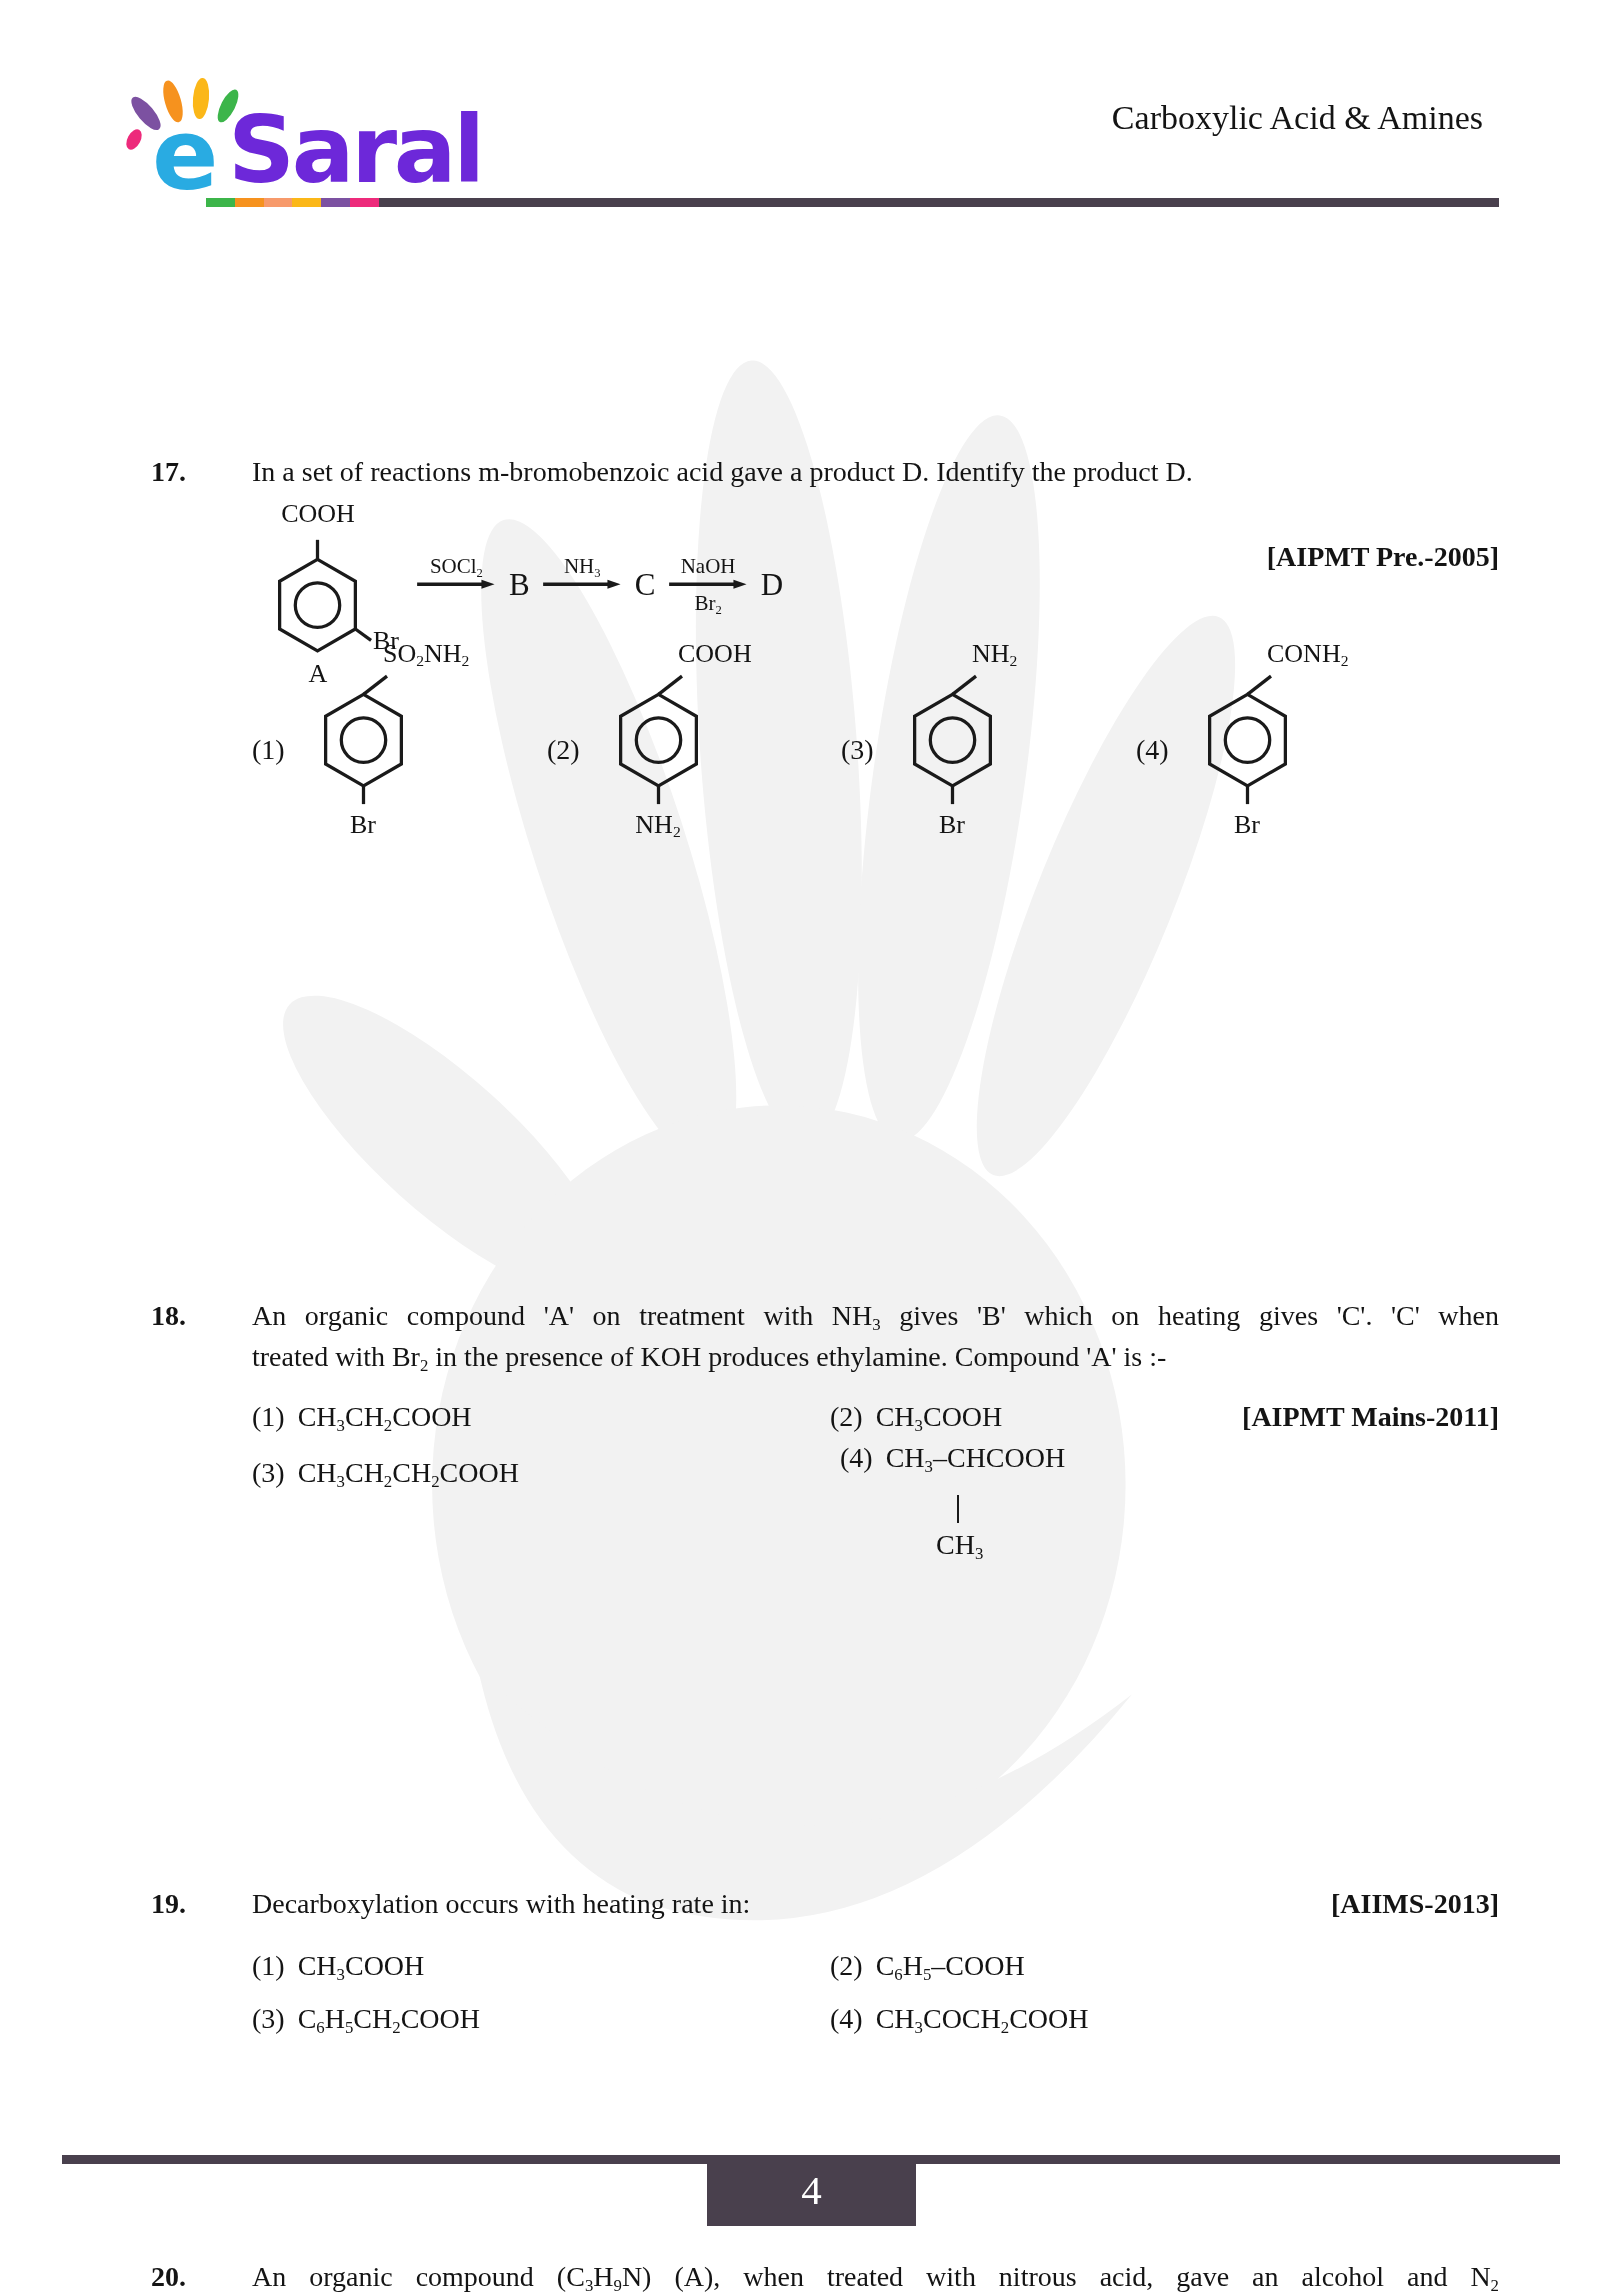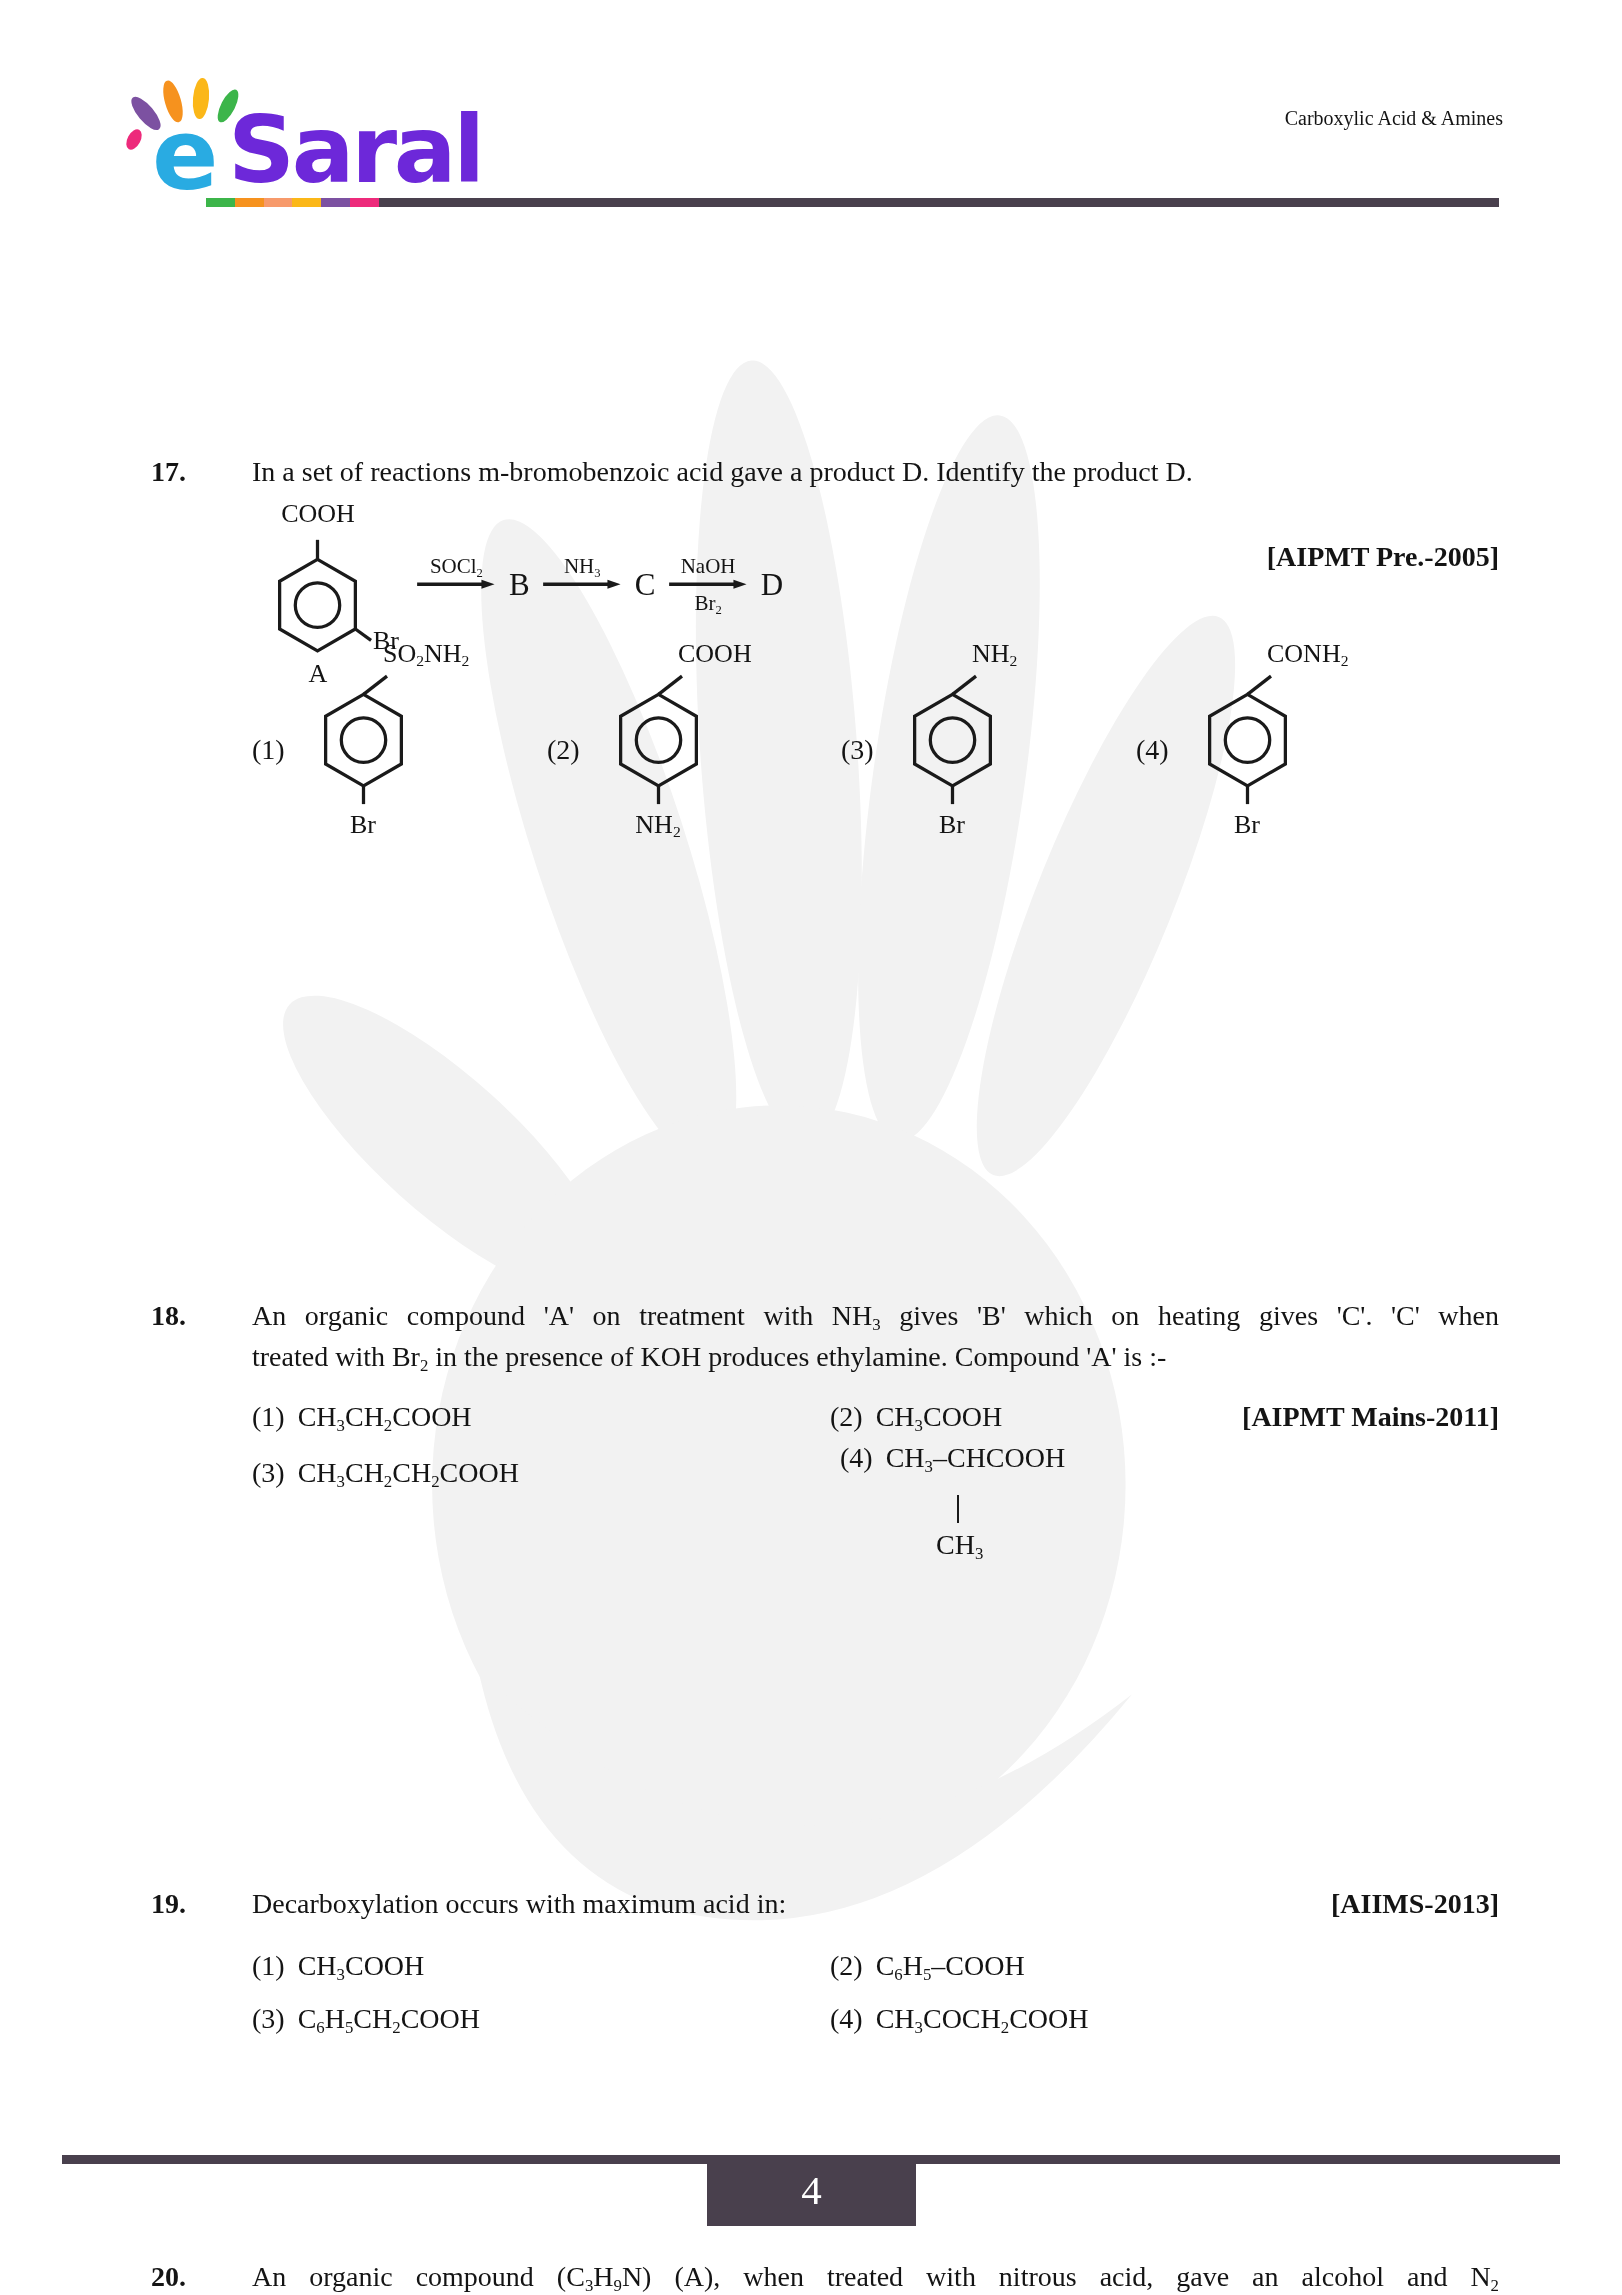--- a/index.html
+++ b/index.html
@@ -55,21 +55,21 @@
   <div class="abs z" style="left:0;top:0;width:1622px;height:216px;">
     <div class="abs" style="left:118px;top:75px;width:314px;height:137px;">
       <span class="petal" style="left: 5.2px; top: 58px; width: 22px; height: 13px; transform: rotate(-62deg); background-color: rgb(237, 42, 123);"></span>
       <span class="petal" style="left: 19.6px; top: 18.3px; width: 15.7px; height: 41px; transform: rotate(-40deg); background-color: rgb(124, 81, 161);"></span>
       <span class="petal" style="left: 47px; top: 5.2px; width: 15.7px; height: 43px; transform: rotate(-16deg); background-color: rgb(246, 146, 30);"></span>
       <span class="petal" style="left: 75px; top: 2.6px; width: 15.7px; height: 41px; transform: rotate(5deg); background-color: rgb(251, 183, 24);"></span>
       <span class="petal" style="left: 103px; top: 13px; width: 14.4px; height: 36px; transform: rotate(27deg); background-color: rgb(60, 181, 74);"></span>
       <span id="logo-e" class="abs" style="left:34px;top:31px;">e</span>
       <span id="logo-name" class="abs" style="left:110px;top:26px;">Saral</span>
     </div>
-    <span class="t" style="right:119px;top:101px;font-size:20px;">Carboxylic Acid &amp; Amines</span>
+    <span class="t" style="right:139px;top:101px;font-size:34px;">Carboxylic Acid &amp; Amines</span>
 
     <span class="seg" style="left: 206px; width: 29px; background-color: rgb(60, 181, 74);"></span>
     <span class="seg" style="left: 235px; width: 29px; background-color: rgb(246, 146, 30);"></span>
     <span class="seg" style="left: 264px; width: 29px; background-color: rgb(247, 154, 107);"></span>
     <span class="seg" style="left: 292px; width: 29px; background-color: rgb(251, 183, 24);"></span>
     <span class="seg" style="left: 321px; width: 29px; background-color: rgb(124, 81, 161);"></span>
     <span class="seg" style="left: 350px; width: 29px; background-color: rgb(237, 42, 123);"></span>
     <span class="seg" style="left: 379px; width: 1120px; background-color: rgb(73, 64, 77);"></span>
   </div>
 
@@ -178,21 +178,21 @@
     <span class="t optline" style="left:101px;top:101px;"><span class="olabel">(1)</span><span>CH<sub>3</sub>CH<sub>2</sub>COOH</span></span>
     <span class="t optline" style="left:679px;top:101px;"><span class="olabel">(2)</span><span>CH<sub>3</sub>COOH</span></span>
     <span class="t optline" style="left:101px;top:157px;"><span class="olabel">(3)</span><span>CH<sub>3</sub>CH<sub>2</sub>CH<sub>2</sub>COOH</span></span>
     <span class="t optline" style="left:679px;top:142px;margin-left:10px;"><span class="olabel">(4)</span><span>CH<sub>3</sub>–CHCOOH</span></span>
     <span class="vbond" style="left:806px;top:196px;height:27.5px;"></span>
     <span class="t" style="left:785px;top:229px;">CH<sub>3</sub></span>
   </div>
 
   <div class="abs z" style="left:151px;top:968px;width:1348px;height:170px;">
     <span class="t bld" style="left:0;top:0;">19.</span>
-    <span class="t" style="left:101px;top:0;">Decarboxylation occurs with maximum acid in:</span>
+    <span class="t" style="left:101px;top:0;">Decarboxylation occurs with heating rate in:</span>
     <span class="t bld" style="right:0;top:0;">[AIIMS-2013]</span>
     <span class="t optline" style="left:101px;top:62px;"><span class="olabel">(1)</span><span>CH<sub>3</sub>COOH</span></span>
     <span class="t optline" style="left:679px;top:62px;"><span class="olabel">(2)</span><span>C<sub>6</sub>H<sub>5</sub>–COOH</span></span>
     <span class="t optline" style="left:101px;top:115px;"><span class="olabel">(3)</span><span>C<sub>6</sub>H<sub>5</sub>CH<sub>2</sub>COOH</span></span>
     <span class="t optline" style="left:679px;top:115px;"><span class="olabel">(4)</span><span>CH<sub>3</sub>COCH<sub>2</sub>COOH</span></span>
   </div>
 
   <div class="abs z" style="left:151px;top:1171px;width:1348px;height:393px;">
     <span class="t bld" style="left:0;top:0;">20.</span>
     <span class="t just" style="left:101px;top:0;">An organic compound (C<sub>3</sub>H<sub>9</sub>N) (A), when treated with nitrous acid, gave an alcohol and N<sub>2</sub></span>

